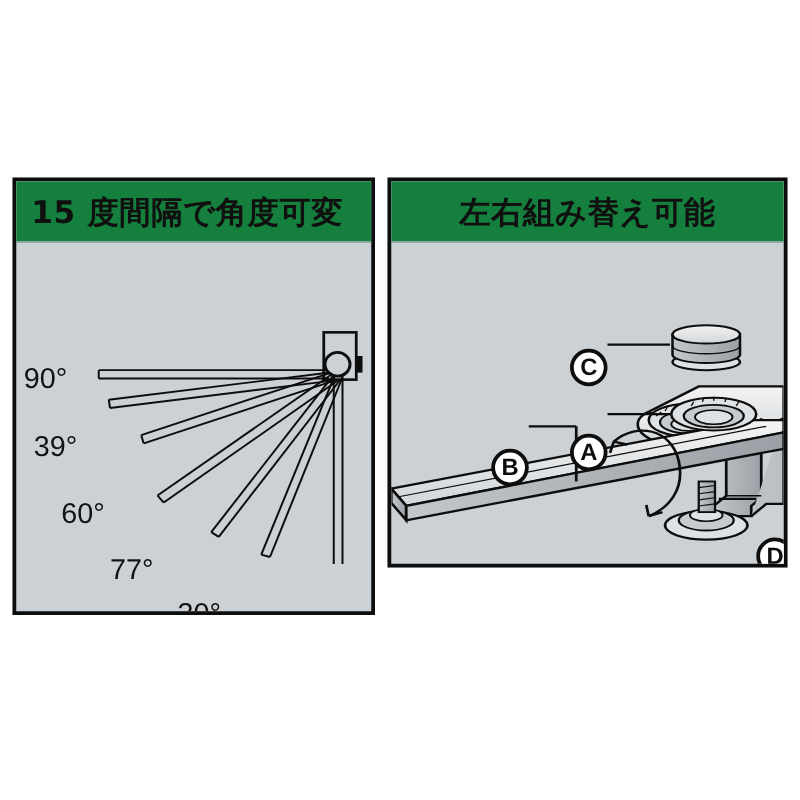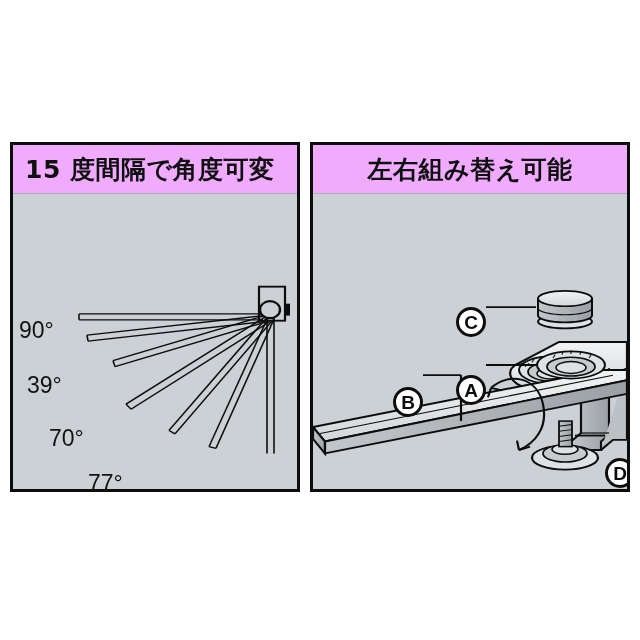--- a/index.html
+++ b/index.html
@@ -25,28 +25,28 @@
 
   
   .panel {
     position: absolute;
     box-sizing: border-box;
     border: 3px solid #0d0d0d;
     background: #ccd1d6;
     overflow: hidden;
   }
   #panel-left  { left: 10px;  top: 142px; width: 290px; height: 350px; }
-  #panel-right { left: 310px; top: 142px; width: 320px; height: 350px; }
+  #panel-right { left: 310px; top: 142px; width: 320px; height: 312px; }
 
   .panel-header {
     position: absolute;
     left: 0; top: 0;
     width: 100%;
     height: 49px;
-    background: #f0abfc;
+    background: #15803d;
     box-sizing: border-box;
     display: flex;
     align-items: center;
     border-bottom: 1px solid #aab4bd;
   }
   #panel-left .panel-header  { justify-content: flex-start; padding-left: 12px; }
   #panel-right .panel-header { justify-content: center; }
 
   .panel-title {
     font-family: "DejaVu Sans", "Liberation Sans", sans-serif;
@@ -56,21 +56,20 @@
     letter-spacing: 0.5px;
     white-space: nowrap;
     line-height: 1;
   }
 
   .panel-body {
     position: absolute;
     left: 0; top: 49px;
     width: 100%;
     bottom: 16px;
-    margin-top: 28px;
   }
 
   .svg-layer {
     position: absolute;
     left: 0; top: 0;
     width: 100%;
     height: 100%;
     display: block;
   }
 
@@ -165,21 +164,21 @@
           <line x1="66" y1="108" x2="66" y2="115" stroke="#0d0d0d" stroke-width="1.6"></line>
         </g>
 
         <g>
           <circle cx="257" cy="103" r="10" fill="#ccd1d6" stroke="#0d0d0d" stroke-width="2.4"></circle>
         </g>
       </svg>
 
       <span class="angle-label" style="left:6px;  top:97px;">90°</span>
       <span class="angle-label" style="left:14px; top:152px;">39°</span>
-      <span class="angle-label" style="left:36px; top:205px;">70°</span>
+      <span class="angle-label" style="left:36px; top:205px;">60°</span>
       <span class="angle-label" style="left:75px; top:250px;">77°</span>
       <span class="angle-label" style="left:129px;top:285px;">30°</span>
 
     </div>
   </div>
 
   <div class="panel" id="panel-right">
 
     <div class="panel-header">
       <span class="panel-title">左右組み替え可能</span>

